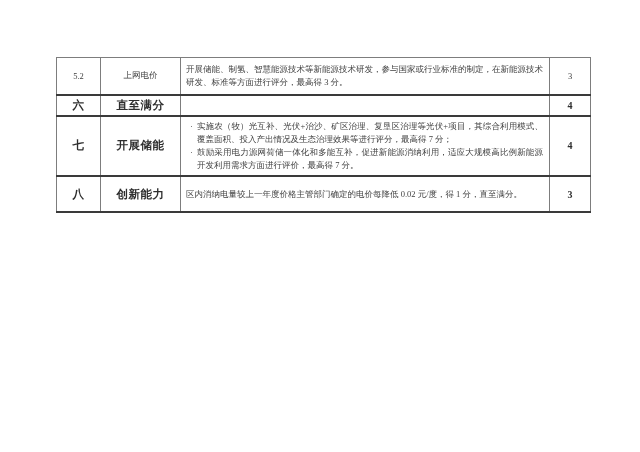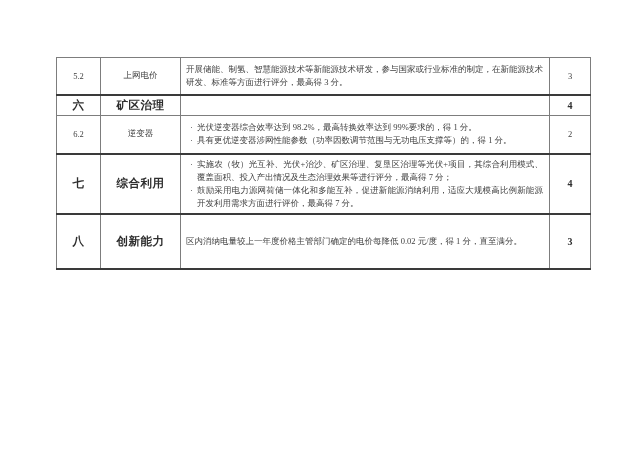--- a/index.html
+++ b/index.html
@@ -96,42 +96,27 @@
           <td class="col-name">上网电价</td>
           <td class="col-criteria">
             <div class="crit-line">
               <span class="crit-text">开展储能、制氢、智慧能源技术等新能源技术研发，参与国家或行业标准的制定，在新能源技术研发、标准等方面进行评分，最高得 3 分。</span>
             </div>
           </td>
           <td class="col-score">3</td>
         </tr>
         <tr class="section-row">
           <td class="col-id">六</td>
-          <td class="col-name">矿区治理</td>
+          <td class="col-name">直至满分</td>
           <td class="col-criteria"></td>
           <td class="col-score">4</td>
         </tr>
-        <tr class="sub-row">
-          <td class="col-id">6.2</td>
-          <td class="col-name">逆变器</td>
-          <td class="col-criteria">
-            <div class="crit-line">
-              <span class="bullet">·</span>
-              <span class="crit-text">光伏逆变器综合效率达到 98.2%，最高转换效率达到 99%要求的，得 1 分。</span>
-            </div>
-            <div class="crit-line">
-              <span class="bullet">·</span>
-              <span class="crit-text">具有更优逆变器涉网性能参数（功率因数调节范围与无功电压支撑等）的，得 1 分。</span>
-            </div>
-          </td>
-          <td class="col-score">2</td>
-        </tr>
         <tr class="section-row">
           <td class="col-id">七</td>
-          <td class="col-name">综合利用</td>
+          <td class="col-name">开展储能</td>
           <td class="col-criteria">
             <div class="crit-line">
               <span class="bullet">·</span>
               <span class="crit-text">实施农（牧）光互补、光伏+治沙、矿区治理、复垦区治理等光伏+项目，其综合利用模式、覆盖面积、投入产出情况及生态治理效果等进行评分，最高得 7 分；</span>
             </div>
             <div class="crit-line">
               <span class="bullet">·</span>
               <span class="crit-text">鼓励采用电力源网荷储一体化和多能互补，促进新能源消纳利用，适应大规模高比例新能源开发利用需求方面进行评价，最高得 7 分。</span>
             </div>
           </td>

